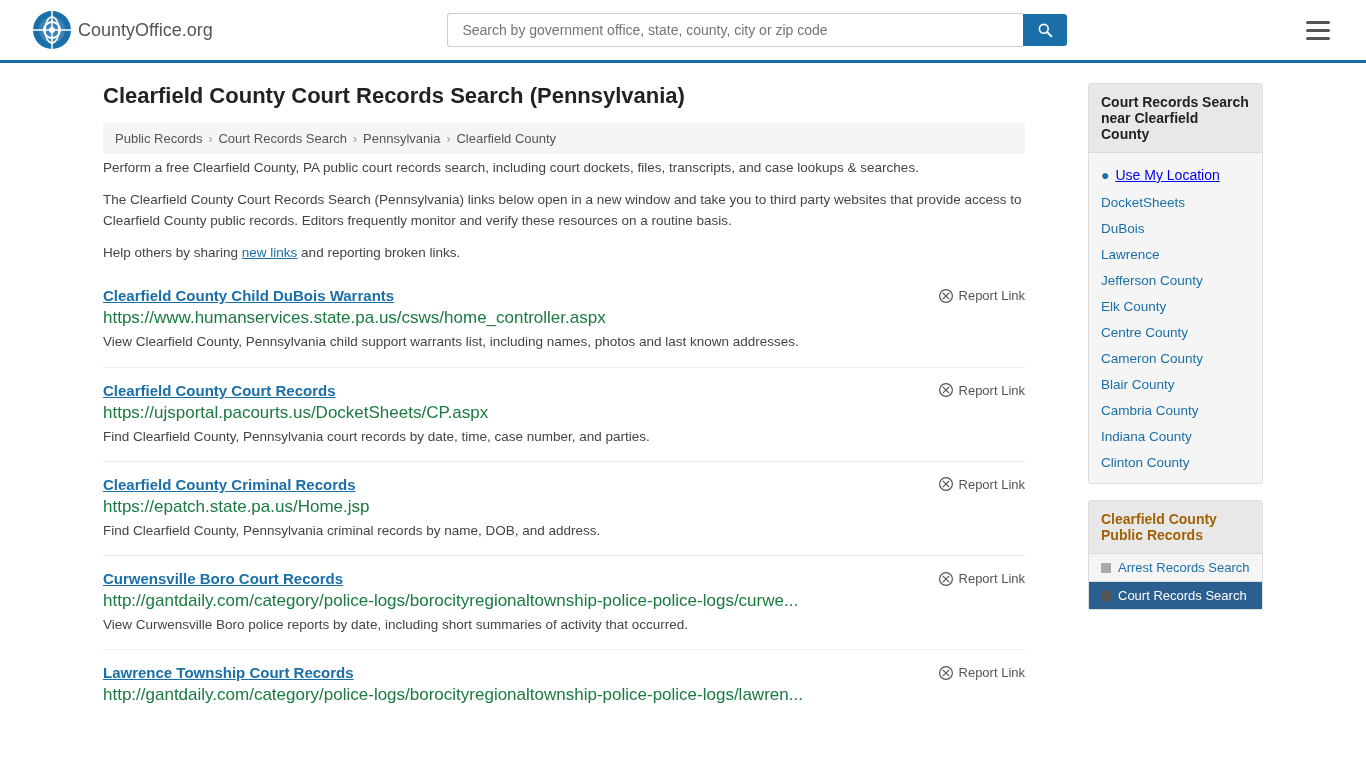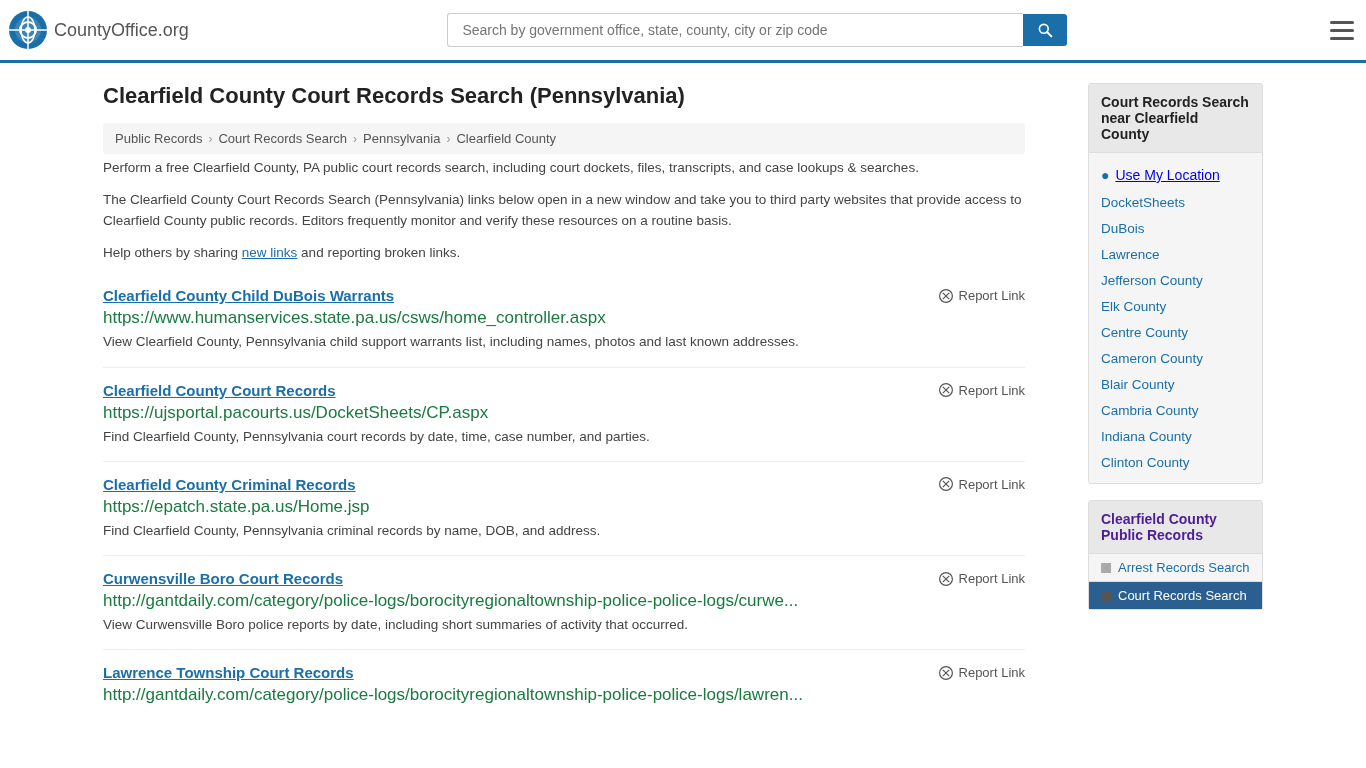--- a/index.html
+++ b/index.html
@@ -2,21 +2,21 @@
 <html><head>
   <meta charset="utf-8">
   <style>
     * { margin: 0; padding: 0; box-sizing: border-box; }
     body { font-family: Arial, sans-serif; font-size: 14px; color: #333; background: #fff; }
 
     
     .header {
       background: #fff;
       border-bottom: 3px solid #1a6fa8;
-      padding: 10px 8px;
+      padding: 10px 32px;
       display: flex;
       align-items: center;
       justify-content: space-between;
     }
     .logo-area {
       display: flex;
       align-items: center;
       gap: 6px;
     }
     .logo-icon {
@@ -209,21 +209,21 @@
     .sidebar-pub-section {
       background: #f5f5f5;
       border: 1px solid #ddd;
       border-radius: 3px;
     }
     .sidebar-pub-header {
       background: #e8e8e8;
       padding: 10px 12px;
       font-size: 14px;
       font-weight: bold;
-      color: #4c1d95;
+      color: #a16207;
       border-bottom: 1px solid #ddd;
     }
     .sidebar-pub-item {
       display: flex;
       align-items: center;
       gap: 7px;
       padding: 6px 12px;
       border-bottom: 1px solid #ddd;
       cursor: pointer;
     }

